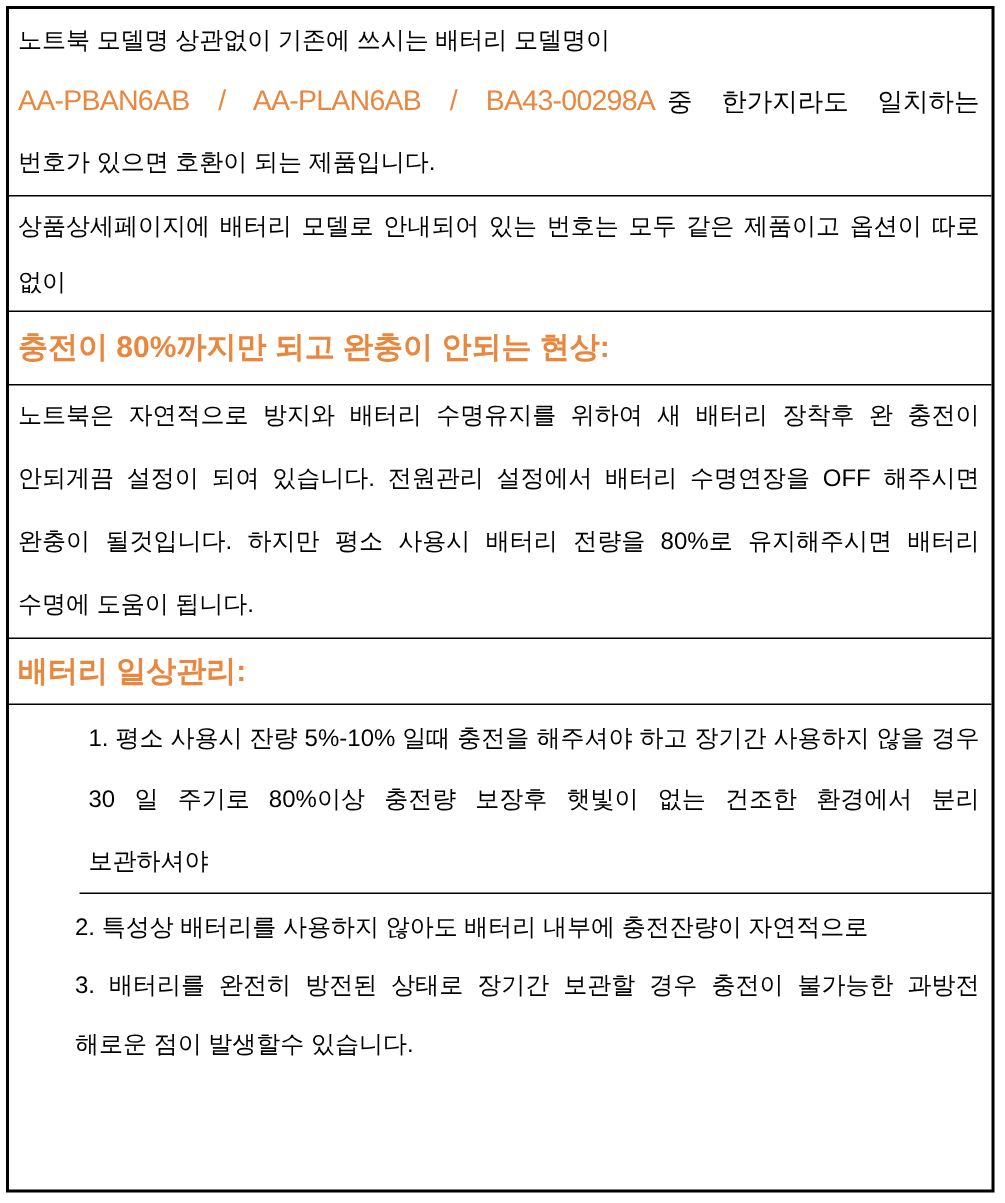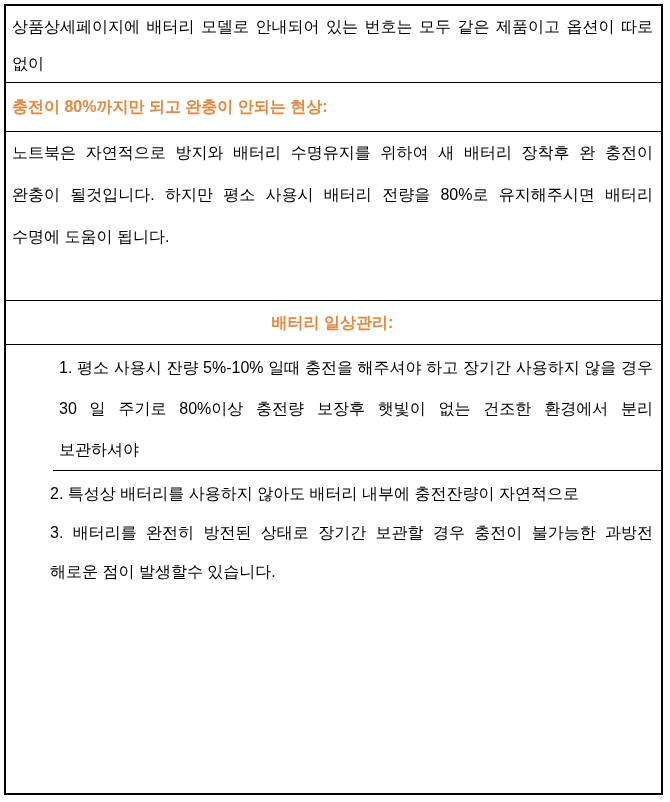--- a/index.html
+++ b/index.html
@@ -51,61 +51,69 @@
   }
   
   .r1 { height: 125px; padding-top: 2px; }
   .r1 .line { line-height: 40px; }
   .r2 { height: 77px; padding-top: 2px; }
   .r2 .line { line-height: 37px; }
   .r3 { height: 49px; }
   .r3 .line { line-height: 48px; }
   .r4 { height: 169px; }
   .r4 .line { line-height: 42px; }
-  .r5 { height: 44px; text-align: center; }
+  .r5 { height: 44px; }
   .r5 .line { line-height: 44px; }
   .r6 { height: 126px; padding-top: 2px; margin-left: 47px; }
   .r6 .line { line-height: 41px; }
   .r7 { height: 195px; padding-top: 3px; padding-left: 44px; }
   .r7 .line { line-height: 39px; }
 
   .header-line {
     color: #E9873E;
     font-weight: bold;
-    font-size: 16px;
+    font-size: 20px;
   }
   .model-numbers {
     color: #E9873E;
     font-size: 19px;
     letter-spacing: -0.5px;
   }
   .model-suffix {
     color: #000000;
     font-size: 17px;
     margin-left: 8px;
   }
 </style>
 </head>
 <body>
 
 <div class="page">
   <div class="info-table">
 
+    <section class="row r1">
+      <div class="line">노트북 모델명 상관없이 기존에 쓰시는 배터리 모델명이</div>
+      <div class="line j">
+        <span class="model-numbers">AA-PBAN6AB / AA-PLAN6AB / BA43-00298A</span><span class="model-suffix">중 한가지라도 일치하는</span>
+      </div>
+      <div class="line">번호가 있으면 호환이 되는 제품입니다.</div>
+    </section>
 
     <section class="row r2">
       <div class="line j">상품상세페이지에 배터리 모델로 안내되어 있는 번호는 모두 같은 제품이고 옵션이 따로 없이</div>
       <div class="line">호환되는 한 제품으로 출고됩니다.</div>
     </section>
 
     <section class="row r3">
       <div class="line header-line">충전이 80%까지만 되고 완충이 안되는 현상:</div>
     </section>
 
     <section class="row r4">
       <div class="line j">노트북은 자연적으로 방지와 배터리 수명유지를 위하여 새 배터리 장착후 완 충전이</div>
+      <div class="line j">안되게끔 설정이 되여 있습니다. 전원관리 설정에서 배터리 수명연장을 OFF 해주시면</div>
       <div class="line j">완충이 될것입니다. 하지만 평소 사용시 배터리 전량을 80%로 유지해주시면 배터리</div>
       <div class="line">수명에 도움이 됩니다.</div>
     </section>
 
     <section class="row r5">
       <div class="line header-line">배터리 일상관리:</div>
     </section>
 
     <section class="row r6">
       <div class="line j">1. 평소 사용시 잔량 5%-10% 일때 충전을 해주셔야 하고 장기간 사용하지 않을 경우</div>

